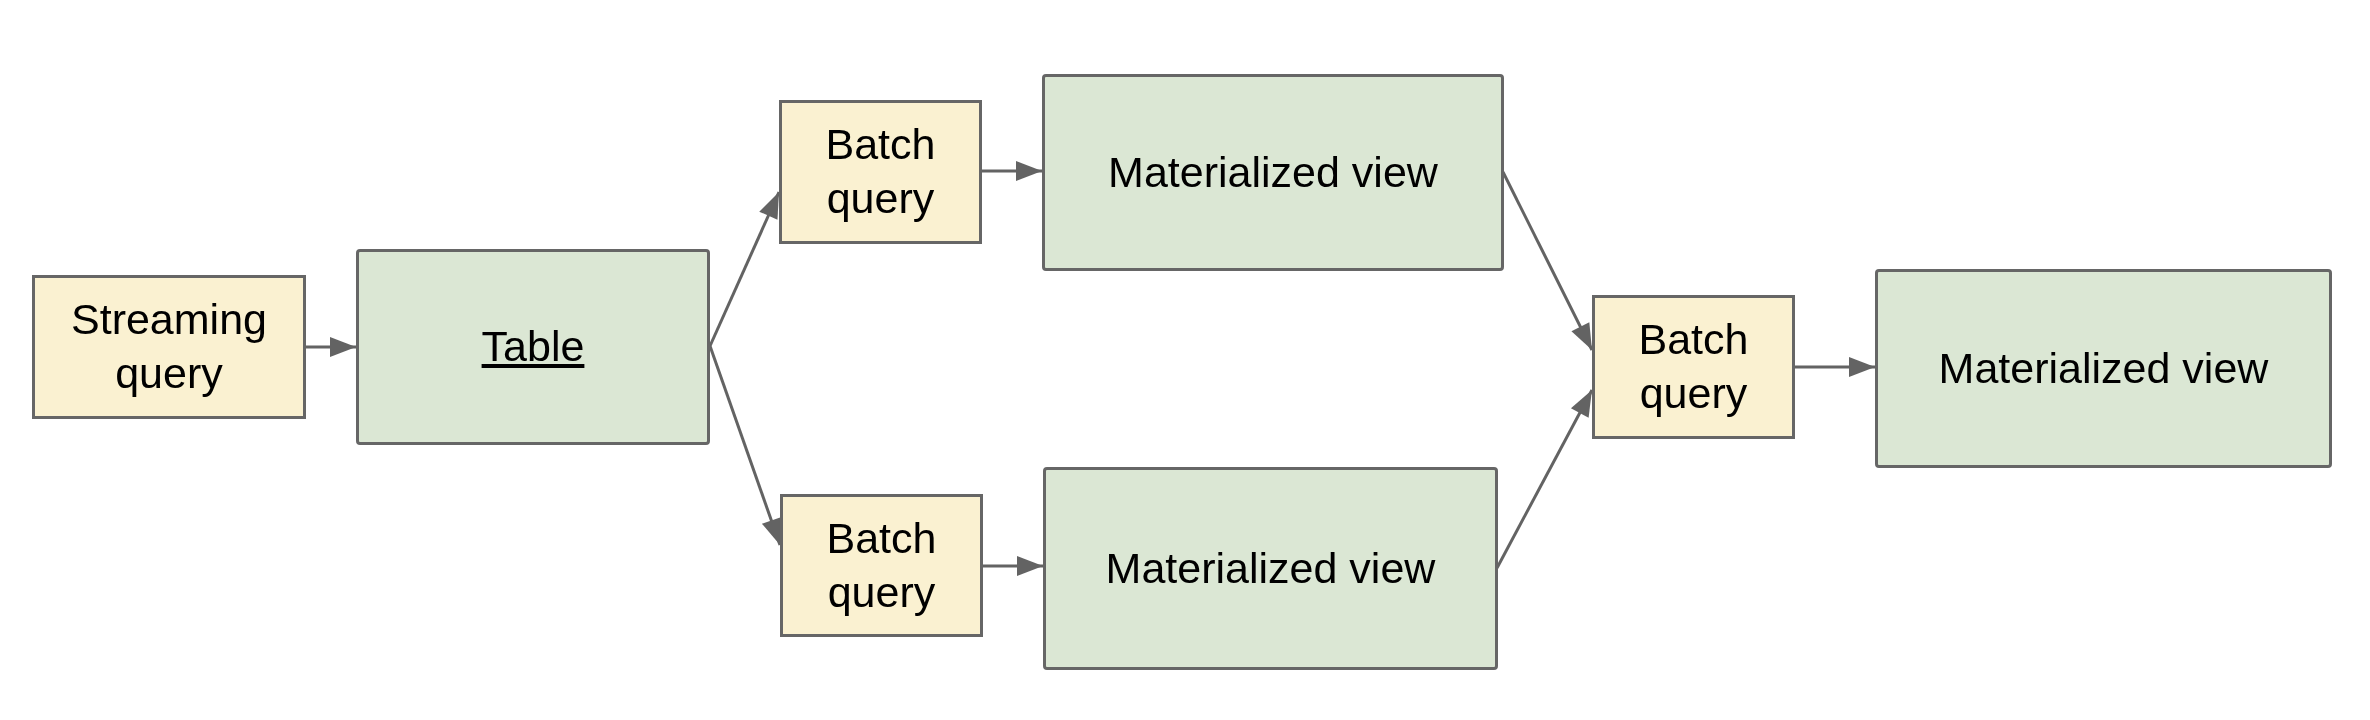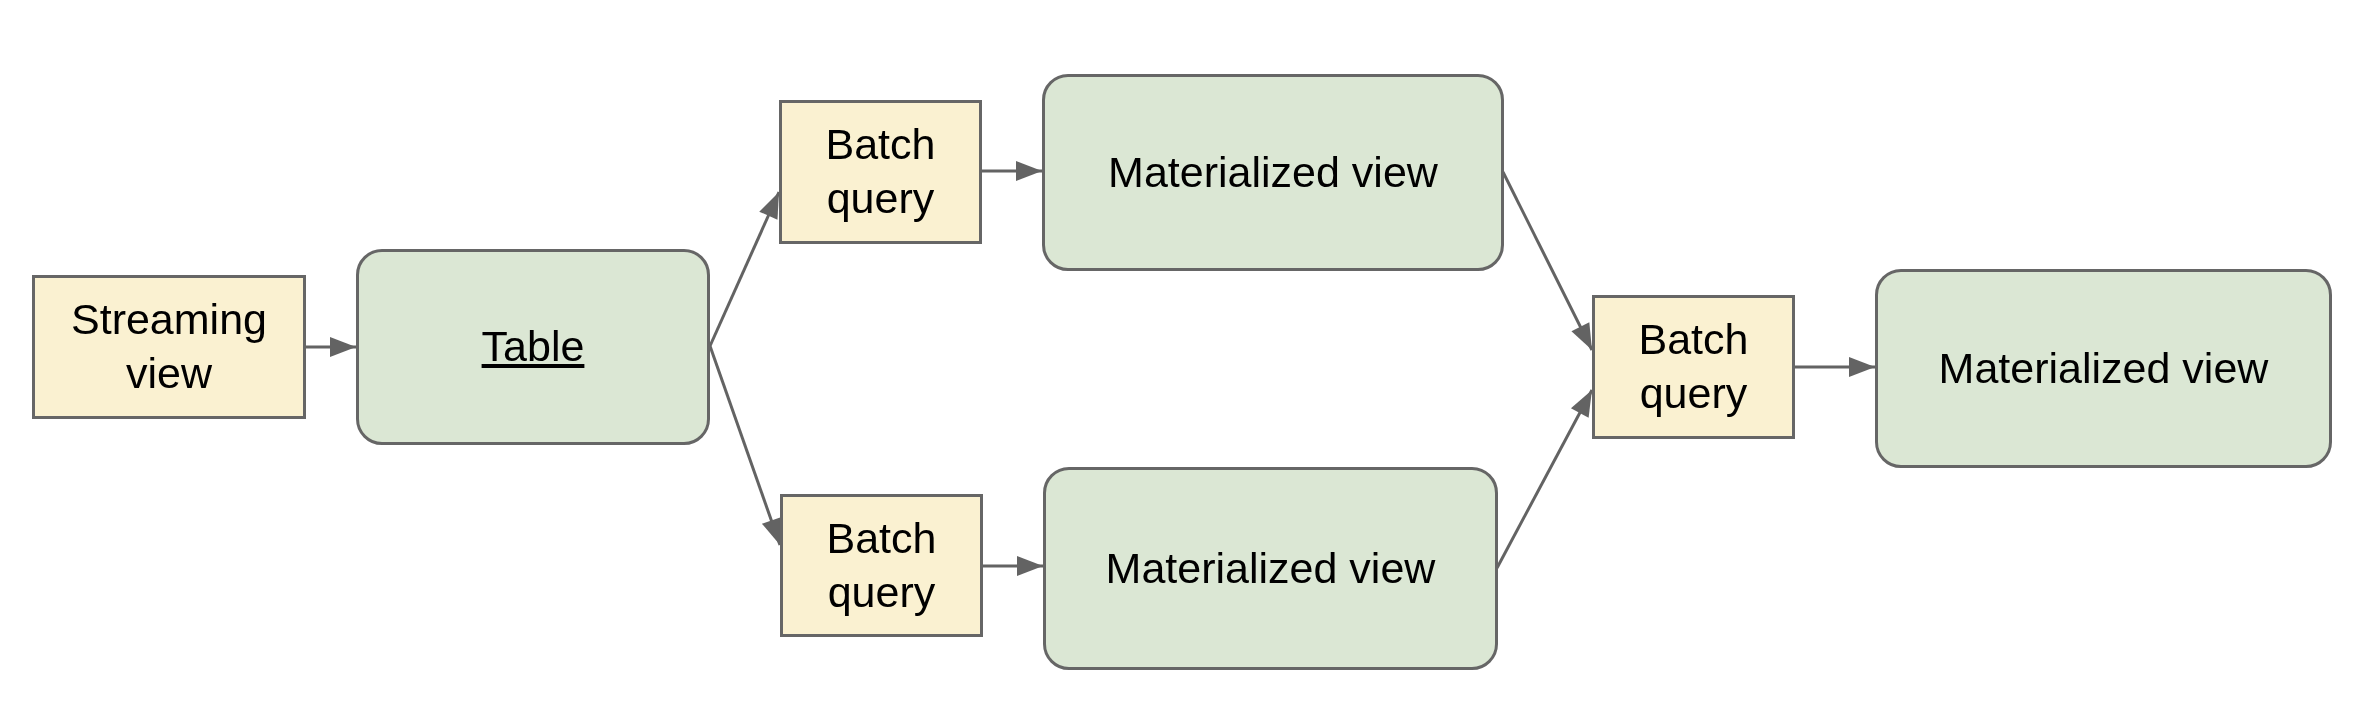--- a/index.html
+++ b/index.html
@@ -34,21 +34,21 @@
     display: flex;
     align-items: center;
     justify-content: center;
     text-align: center;
     border: 3px solid var(--node-border);
     color: var(--text-color);
     font-size: 43px;
     line-height: 1.25;
   }
   .node.query { background: var(--query-fill); justify-content: center; }
-  .node.store { background: var(--store-fill); border-radius: 26px; }
+  .node.store { background: var(--store-fill); border-radius: 4px; }
   .node .label { display: block; padding: 0 8px; }
 
   .edge { stroke: var(--arrow-color); stroke-width: 3; }
 </style>
 </head>
 <body>
 
 <div class="canvas">
 
   <svg class="edges" viewBox="0 0 2370 720" xmlns="http://www.w3.org/2000/svg">
@@ -61,21 +61,21 @@
     <line class="edge" x1="710" y1="346" x2="779" y2="192" marker-end="url(#arrowhead)"></line>
     <line class="edge" x1="981" y1="171" x2="1042" y2="171" marker-end="url(#arrowhead)"></line>
     <line class="edge" x1="710" y1="346" x2="780" y2="545" marker-end="url(#arrowhead)"></line>
     <line class="edge" x1="983" y1="566" x2="1043" y2="566" marker-end="url(#arrowhead)"></line>
     <line class="edge" x1="1503" y1="172" x2="1592" y2="350" marker-end="url(#arrowhead)"></line>
     <line class="edge" x1="1497" y1="568" x2="1592" y2="390" marker-end="url(#arrowhead)"></line>
     <line class="edge" x1="1794" y1="367" x2="1875" y2="367" marker-end="url(#arrowhead)"></line>
   </svg>
 
   <div class="node query" style="left:32px; top:275px; width:274px; height:144px;">
-    <span class="label">Streaming view</span>
+    <span class="label">Streaming query</span>
   </div>
 
   <div class="node store" style="left:356px; top:249px; width:354px; height:196px;text-decoration:underline;">
     <span class="label">Table</span>
   </div>
 
   <div class="node query" style="left:779px; top:100px; width:203px; height:144px;">
     <span class="label">Batch query</span>
   </div>
 

